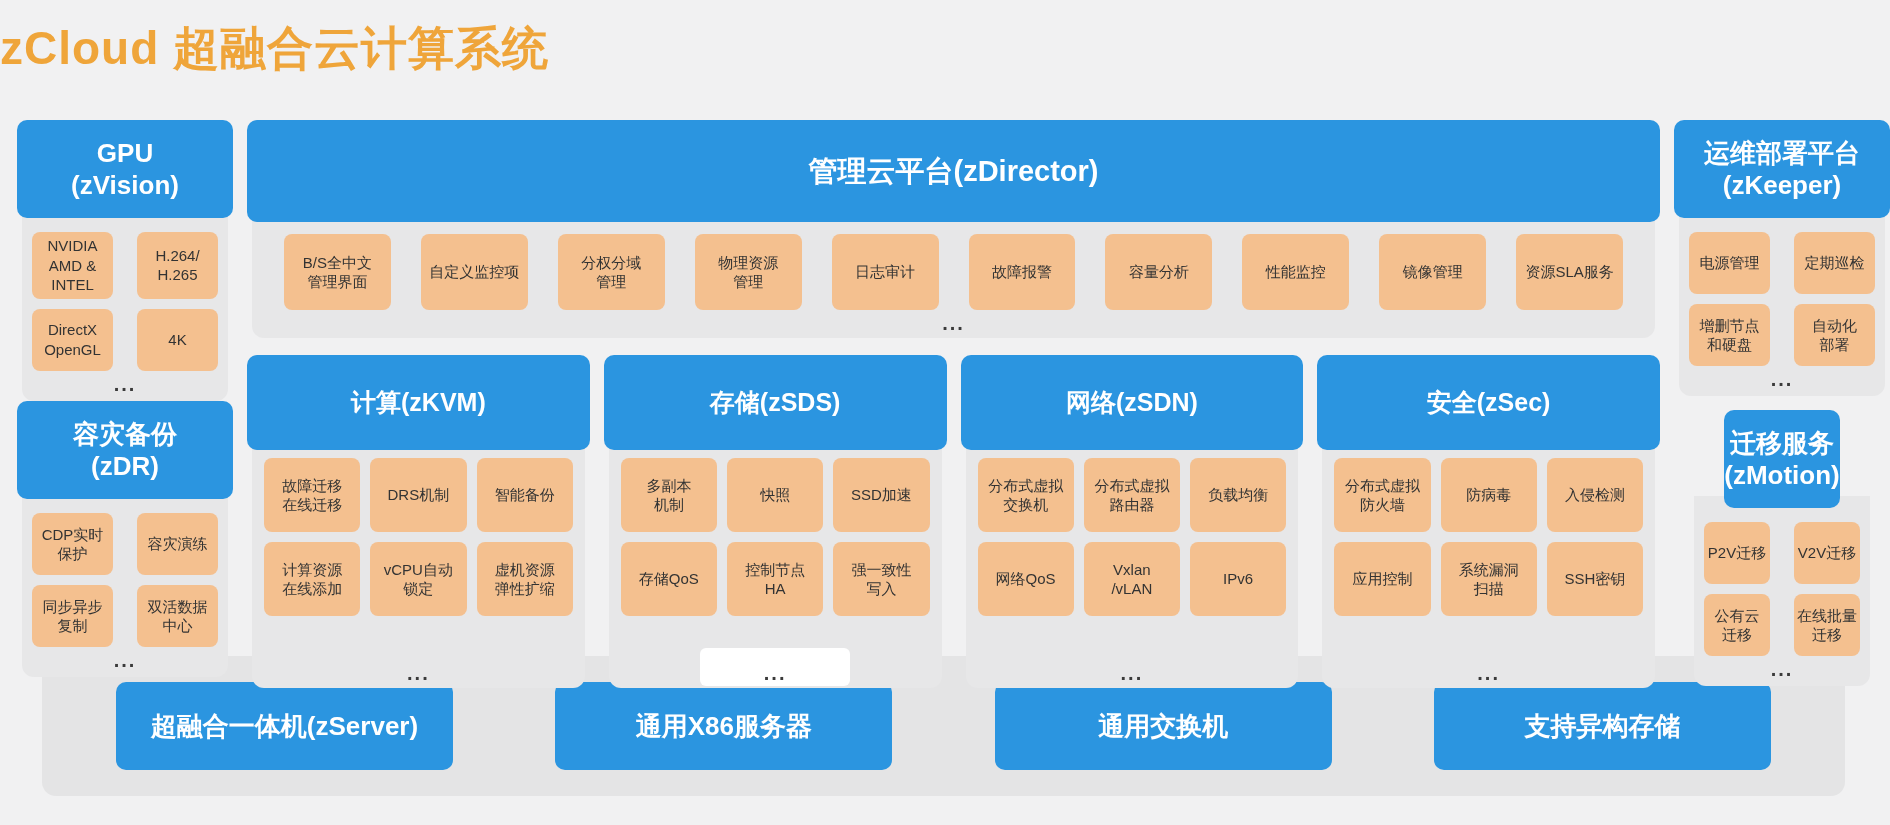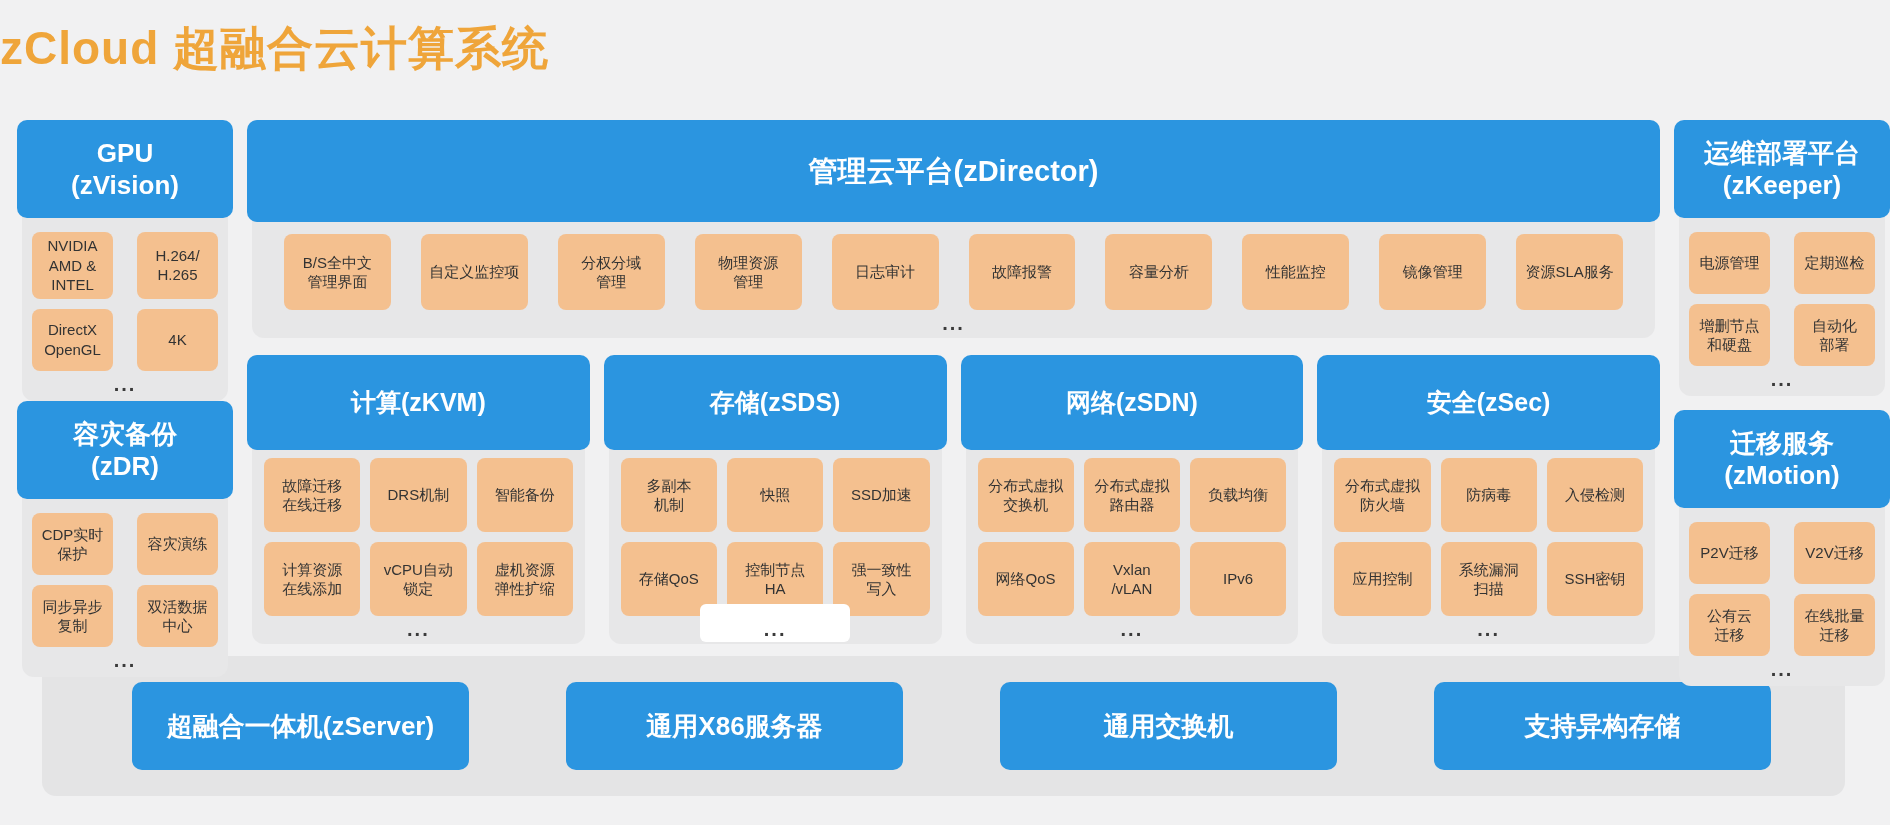--- a/index.html
+++ b/index.html
@@ -78,52 +78,51 @@
     background:#ffffff; border-radius:6px; z-index:0;
   }
 
   
   .side-header { height:98px; font-size:26px; flex:0 0 98px; }
   .side-grid { display:grid; grid-template-columns:1fr 1fr; gap:10px 24px; }
   .side-grid .item { min-height:54px; }
   .gpu-sec { height:270px; flex:0 0 270px; margin-bottom:11px; }
   .dr-sec { flex:1; }
   .keeper-sec { height:275px; flex:0 0 275px; margin-bottom:15px; }
-  .motion-sec { flex:1; }
+  .motion-sec { flex:1;align-items:center; }
   .side-body { padding-top:26px; }
 
   
   .director-sec { height:215px; flex:0 0 215px; margin-bottom:20px; }
   .director-header { height:102px; flex:0 0 102px; font-size:29px; }
   .director-body { padding:24px 32px 4px 32px; }
   .director-row { display:flex; gap:30px; }
   .director-row .item { flex:1; min-height:68px; }
 
   
   .quad-row { flex:1; display:flex; gap:14px; }
   .quad-row .section { flex:1; }
   .quad-header { height:95px; flex:0 0 95px; font-size:25px; }
-  .quad-body { padding:20px 12px 4px 12px; }
+  .quad-body { padding:20px 12px 4px 12px;gap:44px; }
   .quad-grid { display:grid; grid-template-columns:1fr 1fr 1fr; gap:10px; }
   .quad-grid .item { min-height:66px; }
 
   
   .bottom-bar {
     position:absolute; top:656px; left:42px; width:1803px; height:140px;
     background:#e4e4e5; border-radius:14px;
     display:flex; align-items:center; justify-content:space-between;
     padding:0 74px; box-sizing:border-box;
   }
   .hw-box {
     width:337px; height:88px;
     background:#2b95e0; border-radius:10px;
     color:#fff; font-size:26px; font-weight:bold;
     display:flex; align-items:center; justify-content:center;
     text-align:center;
-    margin-left:16px;
   }
 </style>
 </head>
 <body>
 
 <div class="page">
 
   <div class="page-title">zCloud 超融合云计算系统</div>
 
   <div class="main">

